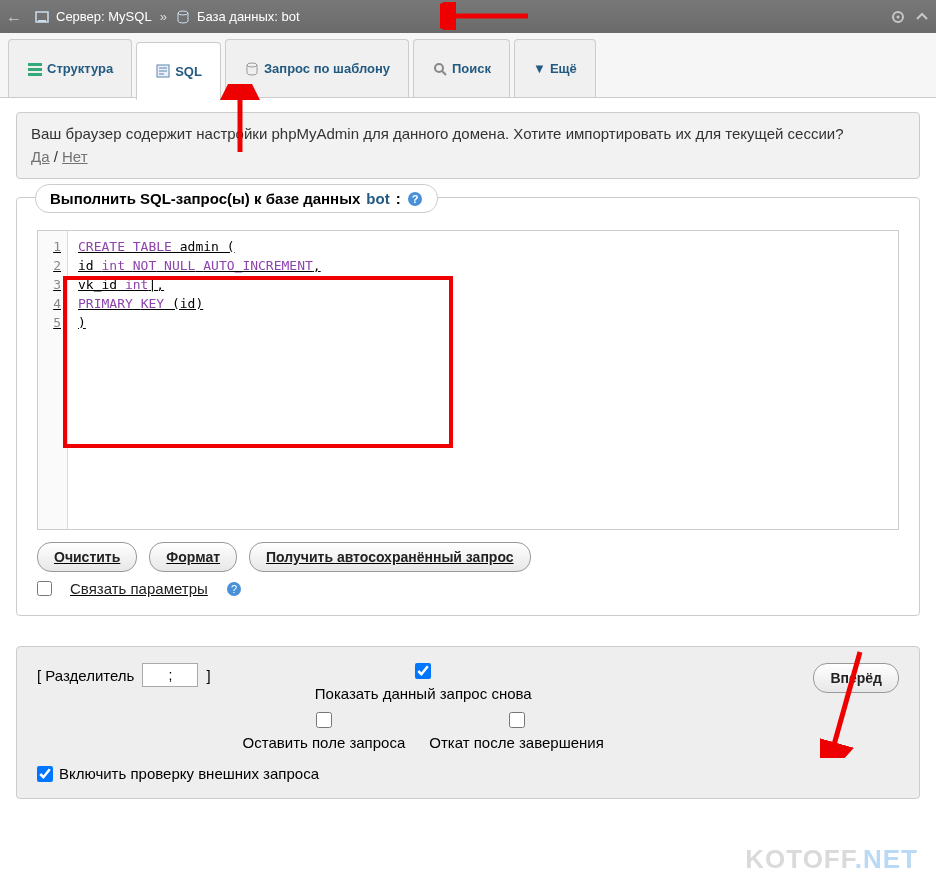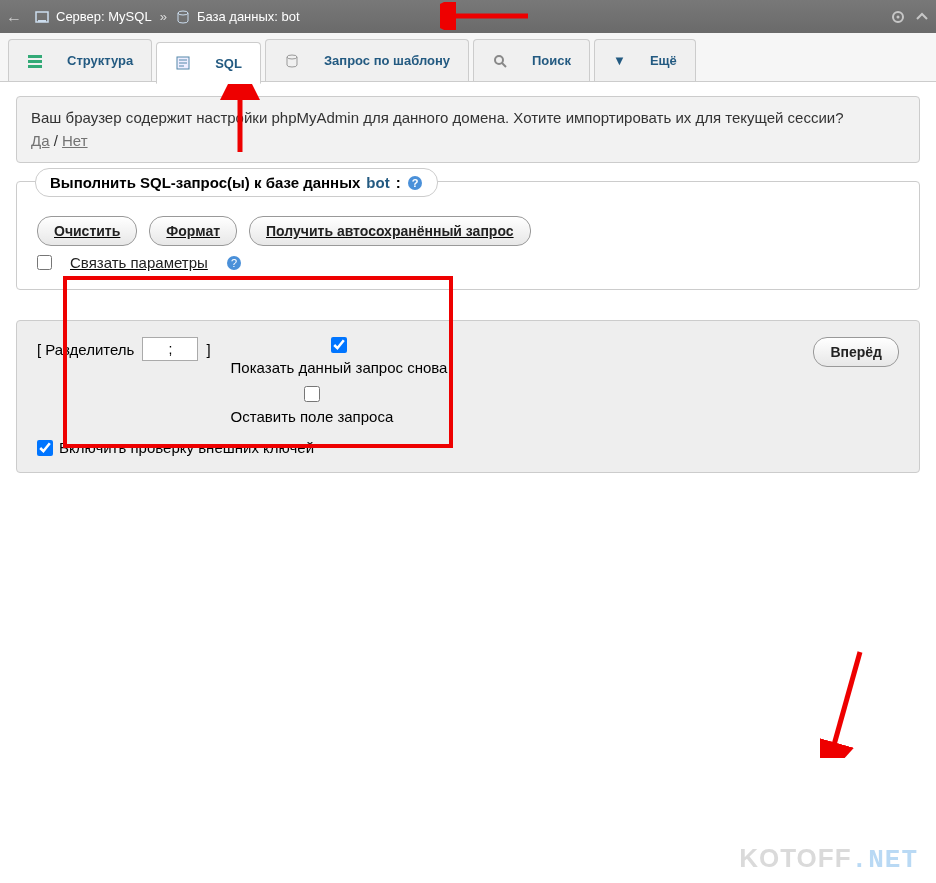--- a/index.html
+++ b/index.html
@@ -7,21 +7,21 @@
 
 .topbar { height: 33px; background: linear-gradient(#787878, #6a6a6a); display: flex; align-items: center; padding: 0 6px; color: #fff; }
 .topbar .back { width: 20px; font-size: 16px; color: #ccc; cursor: pointer; }
 .breadcrumb { display: flex; align-items: center; gap: 6px; margin-left: 8px; }
 .breadcrumb a { color: #fff; text-decoration: none; }
 .breadcrumb .sep { color: #ddd; margin: 0 2px; }
 .topbar .right-icons { margin-left: auto; display: flex; gap: 8px; opacity: .8; }
 .gear, .chev { width: 16px; height: 16px; }
 
 .tabs { display: flex; background: #f6f6f6; border-bottom: 1px solid #ccc; padding: 6px 8px 0; gap: 4px; }
-.tab { display: flex; align-items: center; gap: 24px; padding: 12px 18px; border: 1px solid #ccc; border-bottom: none; background: #f0f0f0; border-radius: 4px 4px 0 0; cursor: pointer; color: #235a81; font-weight: bold; }
+.tab { display: flex; align-items: center; gap: 4px; padding: 20px 18px; border: 1px solid #ccc; border-bottom: none; background: #f0f0f0; border-radius: 4px 4px 0 0; cursor: pointer; color: #235a81; font-weight: bold; }
 .tab.active { background: #fff; border-bottom: 1px solid #fff; position: relative; top: 3px; }
 .tab .ticon { width: 16px; height: 16px; display: inline-block; }
 
 .notice { margin: 14px 16px 0; border: 1px solid #ccc; background: #f2f2f2; border-radius: 4px; padding: 10px 14px; font-size: 15px; color: #333; line-height: 1.5; }
 .notice a { color: #737373; text-decoration: underline; }
 
 .panel-wrap { margin: 18px 16px 0; border: 1px solid #ccc; border-radius: 4px; padding: 22px 20px 18px; position: relative; text-decoration: underline; }
 .panel-legend { position: absolute; top: -14px; left: 18px; background: #fff; border: 1px solid #ccc; border-radius: 14px; padding: 5px 14px; font-weight: bold; font-size: 15px; display: flex; align-items: center; gap: 6px; }
 .panel-legend .dbname { color: #235a81; font-weight: bold; }
 .help-icon { width: 16px; height: 16px; display: inline-block; }
@@ -31,36 +31,36 @@
 .code { flex: 1; padding: 6px 10px; font-family: monospace; font-size: 13px; line-height: 19px; white-space: pre; overflow: auto; }
 .kw { color: #8e44ad; }
 
 .editor-buttons { display: flex; gap: 12px; margin: 12px 0 8px; }
 .btn { border: 1px solid #999; border-radius: 14px; padding: 6px 16px; background: linear-gradient(#fff,#e7e7e7); cursor: pointer; font-weight: bold; font-size: 14px; color: #222; }
 
 .bind-row { display: flex; align-items: center; gap: 18px; margin: 6px 0 0; font-size: 15px; color: #222; }
 .bind-row input[type=checkbox] { width: 15px; height: 15px; }
 
 .footer-block { margin: 30px 16px 0; background: #eee; border: 1px solid #ccc; border-radius: 4px; padding: 16px 20px; position: relative; }
-.footer-row1 { display: flex; align-items: flex-start; gap: 20px; justify-content: space-between; }
+.footer-row1 { display: flex; align-items: flex-start; gap: 32px; justify-content: space-between; }
 .delim-group { display: flex; align-items: center; gap: 8px; font-size: 15px; }
 .delim-group input[type=text] { width: 56px; height: 24px; text-align: center; border: 1px solid #aaa; font-size: 14px; }
 .check-col { display: flex; flex-direction: column; gap: 10px; font-size: 15px; }
 .check-col label { display: flex; align-items: center; gap: 6px; flex-direction: column; }
 .check-col .inline-two { display: flex; gap: 24px; }
 .go-btn { margin-left: auto; }
 .footer-row2 { margin-top: 14px; display: flex; align-items: center; gap: 6px; font-size: 15px; }
 
 .red-box { position: absolute; border: 4px solid #e00; pointer-events: none; }
 .redbox1 { top: 276px; left: 63px; width: 390px; height: 172px; }
 
 .arrow { position: absolute; pointer-events: none; }
 
 .watermark { position: absolute; right: 18px; bottom: 8px; font-size: 26px; font-weight: 800; color: rgba(150,150,150,.35); letter-spacing: 1px; }
-.watermark .net { color: rgba(100,170,230,.45); font-family: Liberation Mono, monospace; }
+.watermark .net { color: rgba(100,170,230,.45); }
 
 .chk { width: 16px; height: 16px; }
 </style>
 </head>
 <body>
 
 <div class="topbar">
   <span class="back">←</span>
   <div class="breadcrumb">
     <svg class="gear" viewBox="0 0 16 16">
@@ -131,20 +131,32 @@
   <div class="panel-legend">
     <span>Выполнить SQL-запрос(ы) к базе данных </span>
     <span class="dbname">bot</span>
       <span>:</span>
     <svg class="help-icon" viewBox="0 0 16 16">
         <circle cx="8" cy="8" r="7" fill="#4a90d9"></circle>
         <text x="8" y="12" text-anchor="middle" fill="#fff" font-size="11" font-family="Arial">?</text>
       </svg>
   </div>
 
+  <div class="editor">
+    <div class="gutter" id="gutter">1
+2
+3
+4
+5</div>
+    <div class="code" id="code"><span class="kw">CREATE</span> <span class="kw">TABLE</span> admin (
+id <span class="kw">int</span> <span class="kw">NOT</span> <span class="kw">NULL</span> <span class="kw">AUTO_INCREMENT</span>,
+vk_id <span class="kw">int</span>|,
+<span class="kw">PRIMARY</span> <span class="kw">KEY</span> (id)
+)</div>
+  </div>
 
   <div class="editor-buttons">
     <button class="btn">Очистить</button>
     <button class="btn">Формат</button>
     <button class="btn">Получить автосохранённый запрос</button>
   </div>
 
   <div class="bind-row">
     <input type="checkbox" class="chk" style="">
     <span>Связать параметры</span>
@@ -165,27 +177,31 @@
     <div class="check-col">
       <label>
           <input type="checkbox" class="chk" checked="" style="">
           <span>Показать данный запрос снова</span>
         </label>
       <div class="inline-two">
         <label>
             <input type="checkbox" class="chk" style="">
             <span>Оставить поле запроса</span>
           </label>
+        <label>
+            <input type="checkbox" class="chk" style="">
+            <span>Откат после завершения</span>
+          </label>
       </div>
     </div>
     <button class="btn go-btn">Вперёд</button>
   </div>
   <div class="footer-row2">
     <input type="checkbox" class="chk" checked="" style="">
-    <span>Включить проверку внешних ключей</span>
+    <span>Включить проверку внешних запроса</span>
   </div>
 </div>
 
 <div class="red-box redbox1"></div>
 
 <svg class="arrow" style="top:2px;left:440px;width:90px;height:28px" viewBox="0 0 90 28">
     <defs>
       <marker id="ah1" markerWidth="8" markerHeight="8" refX="2" refY="4" orient="auto">
         <path d="M0,0 L8,4 L0,8 Z" fill="#e00"></path>
       </marker>

